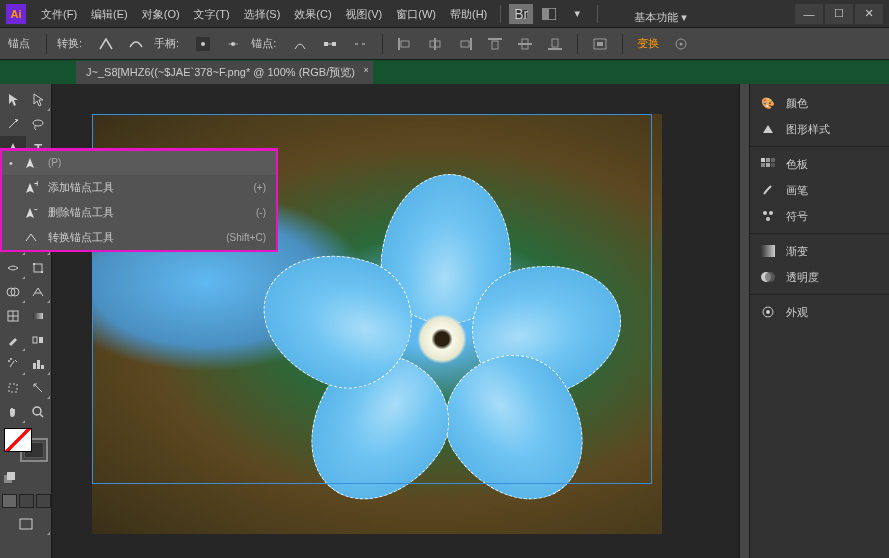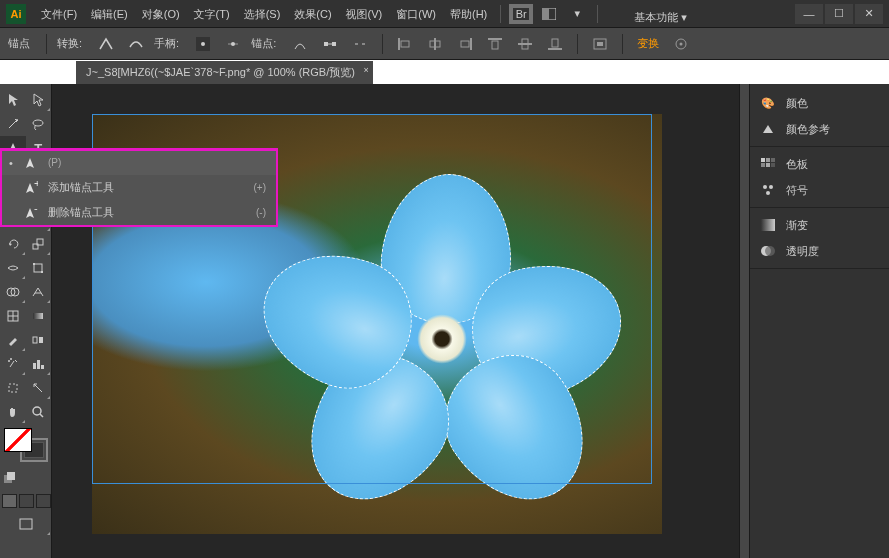--- a/index.html
+++ b/index.html
@@ -1,29 +1,29 @@
 <!DOCTYPE html>
 <html><head>
 <meta charset="utf-8">
 <style>
 *{margin:0;padding:0;box-sizing:border-box;font-family:"Microsoft YaHei",sans-serif;font-size:11px;color:#ccc;user-select:none}
 body{background:#323232;width:889px;height:558px;overflow:hidden;position:relative}
 .titlebar{height:28px;background:#323232;display:flex;align-items:center;padding:0 6px;border-bottom:1px solid #1a1a1a}
-.ai-logo{width:20px;height:20px;background:#14532d;color:#ff9a00;font-weight:bold;display:flex;align-items:center;justify-content:center;margin-right:8px}
+.ai-logo{width:20px;height:20px;background:#6d28d9;color:#ff9a00;font-weight:bold;display:flex;align-items:center;justify-content:center;margin-right:8px}
 .menu-item{padding:0 7px;line-height:28px;cursor:default}
 .menu-sep{width:1px;height:18px;background:#555;margin:0 6px}
 .menu-icon{width:24px;height:20px;display:flex;align-items:center;justify-content:center;margin:0 2px}
 .win-controls{margin-left:auto;display:flex;gap:0}
 .win-btn{width:28px;height:20px;background:#404040;display:flex;align-items:center;justify-content:center;margin-left:2px;cursor:default}
 .basic-pill{padding:2px 10px;margin:8px 10px 0 20px}
 .optbar{height:32px;background:#474747;display:flex;align-items:center;padding:0 8px;gap:6px;border-bottom:1px solid #1a1a1a}
 .opt-label{margin-right:6px}
 .opt-icon{width:24px;height:22px;display:flex;align-items:center;justify-content:center;border:1px solid transparent}
 .opt-sep{width:1px;height:20px;background:#2a2a2a;margin:0 4px}
-.tabbar{height:24px;background:#ffffff;display:flex;align-items:flex-end;padding-left:76px}
+.tabbar{height:24px;background:#14532d;display:flex;align-items:flex-end;padding-left:76px}
 .tab{background:#474747;padding:4px 18px 4px 10px;position:relative;font-size:11px;color:#bbb}
 .tab-close{position:absolute;right:4px;top:4px;font-size:9px}
 .main{position:relative;height:474px;display:flex}
 .toolbox{width:52px;background:#474747;padding-top:4px;border-right:1px solid #1a1a1a}
 .tool-row{display:flex;height:24px}
 .tool{width:26px;height:24px;display:flex;align-items:center;justify-content:center;position:relative;cursor:default}
 .tool.wide{width:52px}
 .tool-corner{position:absolute;right:1px;bottom:1px;width:0;height:0;border-right:3px solid #999;border-top:3px solid transparent}
 .color-swatch{width:44px;height:34px;position:relative;margin:4px}
 .fg{position:absolute;top:0;left:0;width:28px;height:24px;background:#fff;border:1px solid #000}
@@ -67,21 +67,21 @@
   <div class="menu-item">文件(F)</div>
   <div class="menu-item">编辑(E)</div>
   <div class="menu-item">对象(O)</div>
   <div class="menu-item">文字(T)</div>
   <div class="menu-item">选择(S)</div>
   <div class="menu-item">效果(C)</div>
   <div class="menu-item">视图(V)</div>
   <div class="menu-item">窗口(W)</div>
   <div class="menu-item">帮助(H)</div>
   <span class="menu-sep"></span>
-  <div class="menu-icon" style="border:4px solid #737373;font-size:11px">Br</div>
+  <div class="menu-icon" style="border:6px solid #737373;font-size:14px">Br</div>
   <div class="menu-icon">
       <svg width="14" height="12">
         <rect x="0" y="0" width="14" height="12" fill="none" stroke="#ccc"></rect>
         <rect x="0" y="0" width="7" height="12" fill="#888"></rect>
       </svg>
     </div>
   <div class="menu-icon">▾</div>
   <span class="menu-sep"></span>
   <div class="basic-pill"><span>基本功能</span> ▾</div>
   <div class="win-controls">
@@ -448,35 +448,43 @@
     <div class="panel-row">
       <span class="panel-icon">🎨</span>
       <span>颜色</span>
     </div>
     <div class="panel-row">
       <span class="panel-icon">
           <svg width="14" height="12">
             <path d="M2 10 L7 2 L12 10 Z" fill="#ccc"></path>
           </svg>
         </span>
-      <span>颜色参考</span>
+      <span>图形样式</span>
     </div>
     <div class="panel-sep"></div>
     <div class="panel-row sp">
       <span class="panel-icon">
           <svg width="14" height="12">
             <rect x="0" y="0" width="4" height="4" fill="#ccc"></rect>
             <rect x="5" y="0" width="4" height="4" fill="#999"></rect>
             <rect x="10" y="0" width="4" height="4" fill="#666"></rect>
             <rect x="0" y="5" width="4" height="4" fill="#888"></rect>
             <rect x="5" y="5" width="4" height="4" fill="#aaa"></rect>
             <rect x="10" y="5" width="4" height="4" fill="#555"></rect>
           </svg>
         </span>
       <span>色板</span>
+    </div>
+    <div class="panel-row">
+      <span class="panel-icon">
+          <svg width="14" height="14">
+            <path d="M3 11 Q5 8 10 3" stroke="#ccc" stroke-width="2" fill="none"></path>
+          </svg>
+        </span>
+      <span>画笔</span>
     </div>
     <div class="panel-row">
       <span class="panel-icon">
           <svg width="14" height="14">
             <circle cx="4" cy="4" r="2" fill="#ccc"></circle>
             <circle cx="10" cy="4" r="2" fill="#ccc"></circle>
             <circle cx="7" cy="10" r="2" fill="#ccc"></circle>
           </svg>
         </span>
       <span>符号</span>
@@ -499,20 +507,29 @@
     <div class="panel-row">
       <span class="panel-icon">
           <svg width="14" height="14">
             <circle cx="5" cy="7" r="5" fill="#ccc"></circle>
             <circle cx="9" cy="7" r="5" fill="#666" opacity=".7"></circle>
           </svg>
         </span>
       <span>透明度</span>
     </div>
     <div class="panel-sep"></div>
+    <div class="panel-row sp">
+      <span class="panel-icon">
+          <svg width="14" height="14">
+            <circle cx="7" cy="7" r="5" fill="none" stroke="#ccc"></circle>
+            <circle cx="7" cy="7" r="2" fill="#ccc"></circle>
+          </svg>
+        </span>
+      <span>外观</span>
+    </div>
   </div>
 </div>
 
 <div class="flyout">
   <div class="fly-item sel fly-inner">
     <span class="fly-dot">•</span>
     <span class="fly-icon">
         <svg width="12" height="14">
           <path d="M2 12 L6 2 L10 12 L6 10 Z" fill="#ddd"></path>
         </svg>
@@ -534,13 +551,23 @@
     <span class="fly-dot"></span>
     <span class="fly-icon">
         <svg width="14" height="14">
           <path d="M2 12 L6 2 L10 12 L6 10 Z" fill="#ddd"></path>
           <text x="10" y="6" font-size="8" fill="#ddd">-</text>
         </svg>
       </span>
     <span class="fly-label">删除锚点工具</span>
     <span class="fly-short">(-)</span>
   </div>
+  <div class="fly-item">
+    <span class="fly-dot"></span>
+    <span class="fly-icon">
+        <svg width="14" height="14">
+          <path d="M2 10 L7 3 L12 10" fill="none" stroke="#ddd"></path>
+        </svg>
+      </span>
+    <span class="fly-label">转换锚点工具</span>
+    <span class="fly-short">(Shift+C)</span>
+  </div>
 </div>
 
 </body></html>

